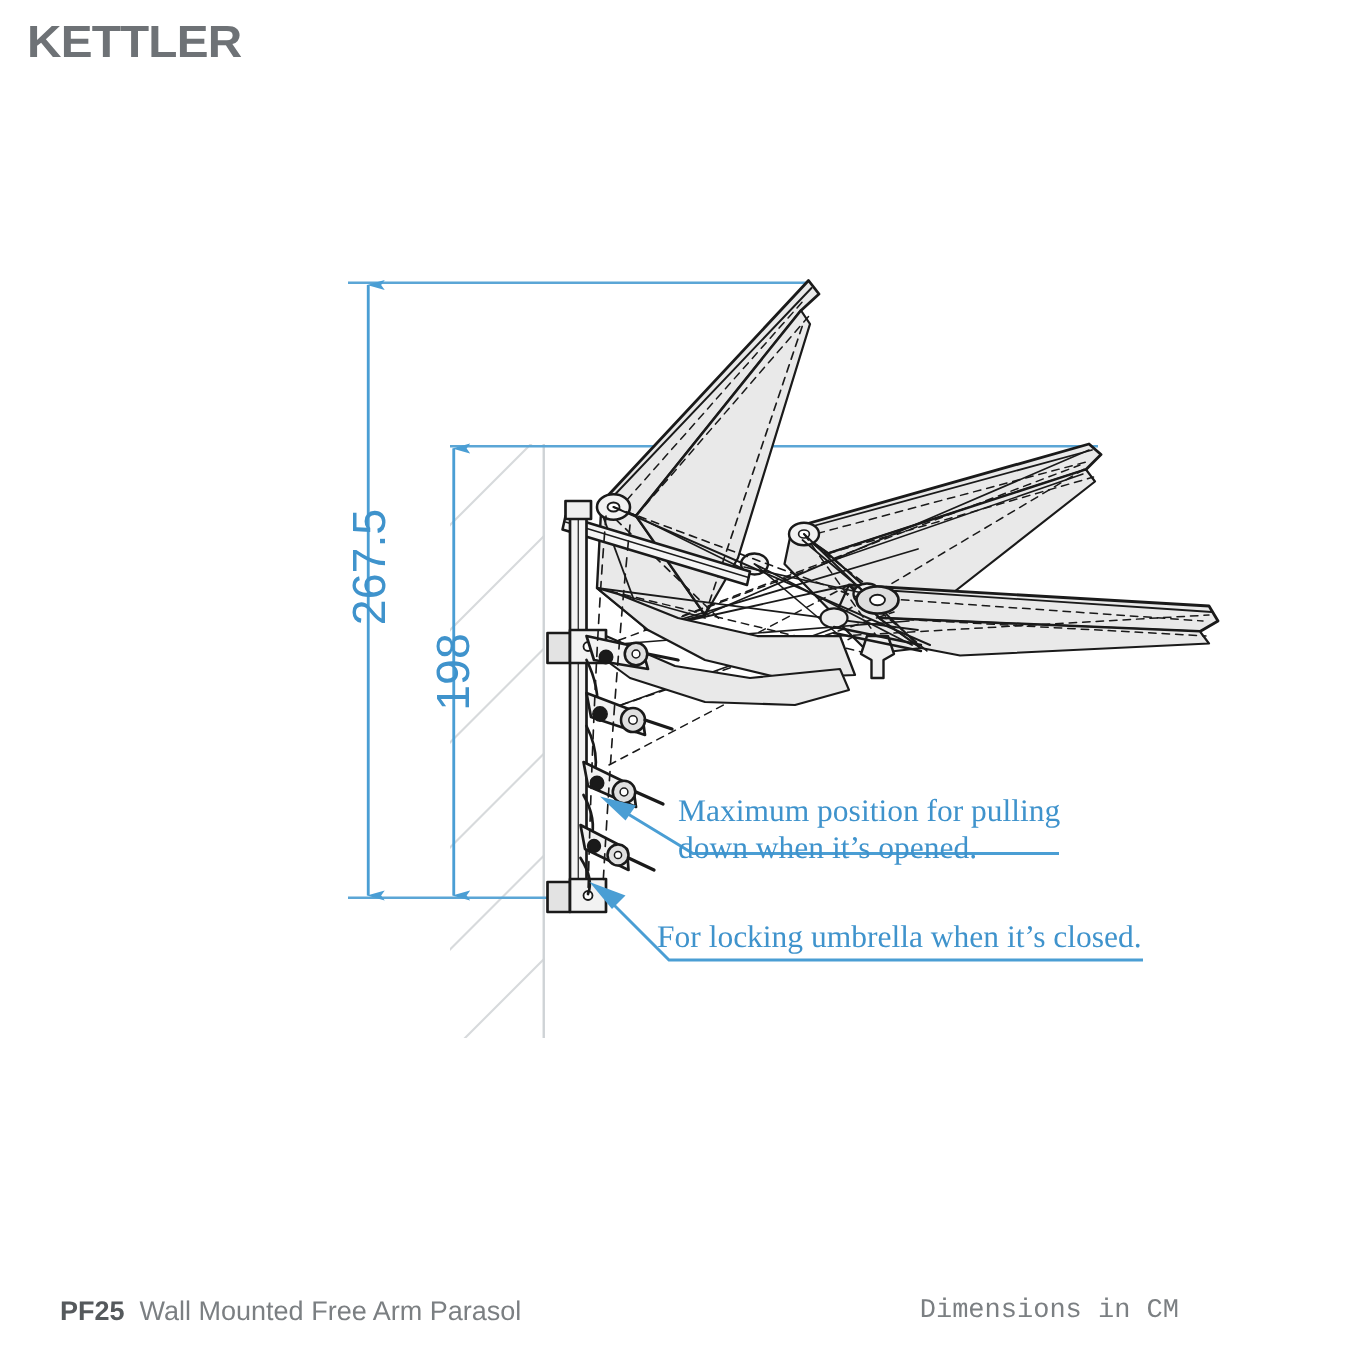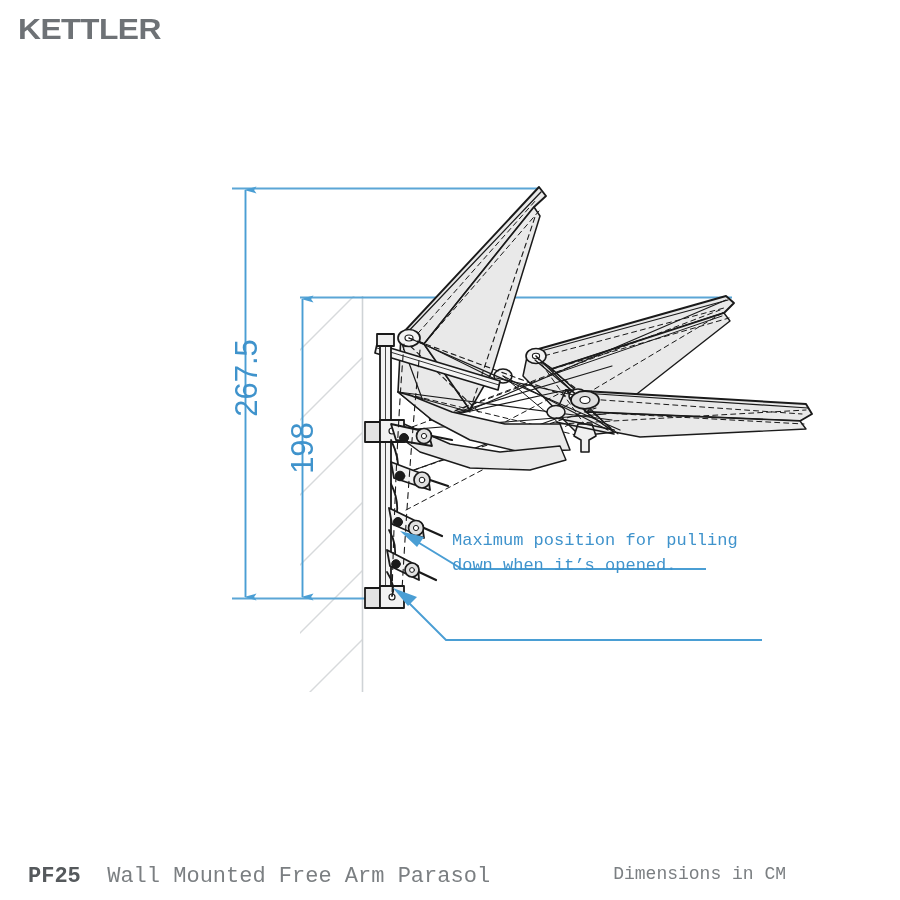--- a/index.html
+++ b/index.html
@@ -71,45 +71,44 @@
     top: 430px;
     font-size: 31px;
     transform: rotate(-90deg);
     transform-origin: center center;
   }
 
   
   .callout {
     position: absolute;
     color: #3f93cc;
-    font-family: Liberation Mono, monospace;
-    font-size: 17px;
+    font-family: Liberation Serif, serif;
+    font-size: 21px;
     line-height: 25px;
     white-space: pre-line;
     user-select: none;
   }
   #callout-max {
     left: 452px;
     top: 528px;
   }
   #callout-lock {
     left: 438px;
     top: 612px;
   }
 
   
   #footer-left {
     position: absolute;
-    left: 28px;
+    left: 40px;
     top: 864px;
-    font-size: 22px;
+    font-size: 18px;
     color: #6a6e71;
     white-space: nowrap;
     user-select: none;
-    font-family: Liberation Mono, monospace;
   }
   #footer-left .code {
     font-weight: bold;
     color: #55595c;
   }
   #footer-left .desc {
     font-weight: normal;
     color: #7b7f82;
   }
   #footer-right {
@@ -322,20 +321,21 @@
     </g>
   </svg>
 
   <div class="dim-label" id="dim-label-267">267.5</div>
 
   <div class="dim-label" id="dim-label-198">198</div>
 
   <div class="callout" id="callout-max">Maximum position for pulling
 down when it’s opened.</div>
 
+  <div class="callout" id="callout-lock">For locking umbrella when it’s closed.</div>
 
   <div id="footer-left">
     <span class="code">PF25</span><span>&nbsp;&nbsp;</span><span class="desc">Wall Mounted Free Arm Parasol</span>
   </div>
 
   <div id="footer-right">Dimensions in CM</div>
 
 </div>
 
 </body></html>

